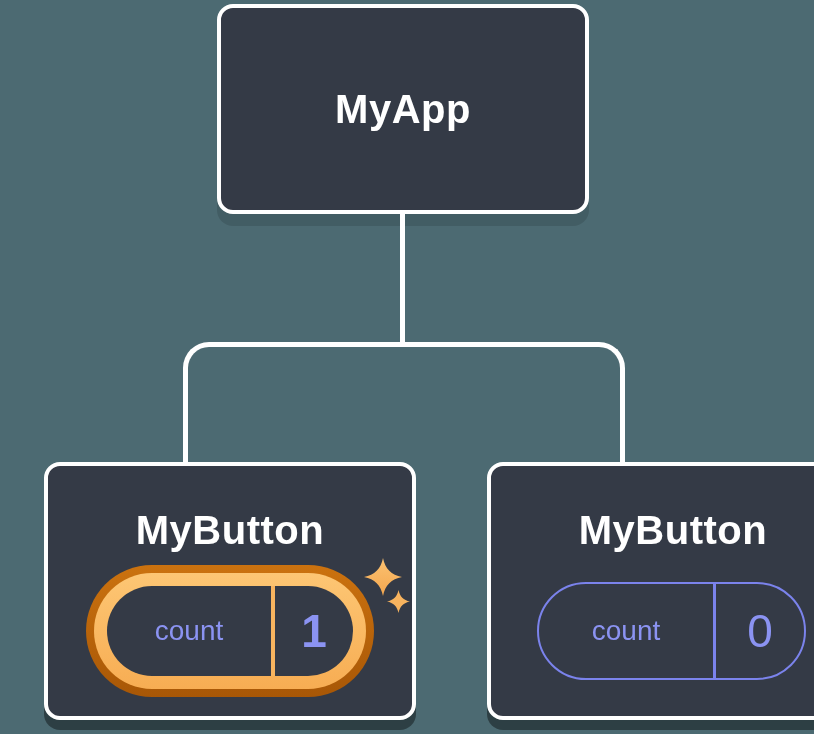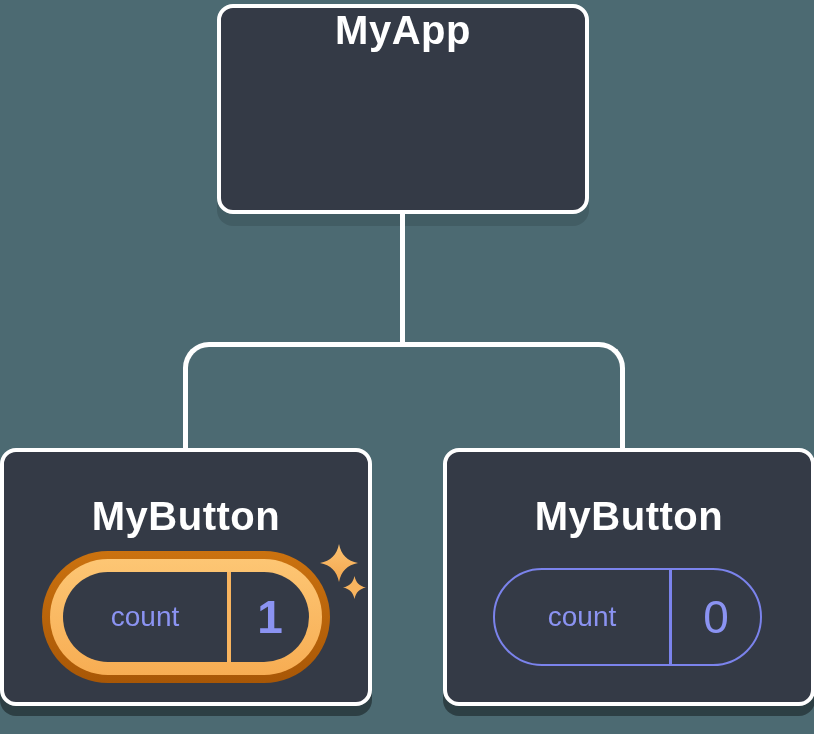--- a/index.html
+++ b/index.html
@@ -11,25 +11,26 @@
   .node{
     position:absolute;
     background:#343a46;
     border:4px solid #ffffff;
     border-radius:16px;
     box-sizing:border-box;
   }
   .node-root{
     left:217px;top:4px;width:372px;height:210px;
     box-shadow:0 12px 0 rgba(0,0,0,0.12);
-    display:flex;align-items:flex-start;justify-content:center;
+    display:flex;align-items:center;justify-content:center;
   }
   .node-child{
-    top:448px;width:372px;height:258px;
+    top:462px;width:372px;height:258px;
     box-shadow:0 10px 0 rgba(0,0,0,0.40);
+    margin-left:44px;
   }
   .node-child-left{left:0px;}
   .node-child-right{left:443px;}
   .node-title{
     color:#ffffff;font-size:40px;font-weight:700;letter-spacing:0.5px;
   }
   .child-title{
     position:absolute;left:0;top:42px;width:100%;
     text-align:center;color:#ffffff;font-size:40px;font-weight:700;letter-spacing:0.5px;
   }

